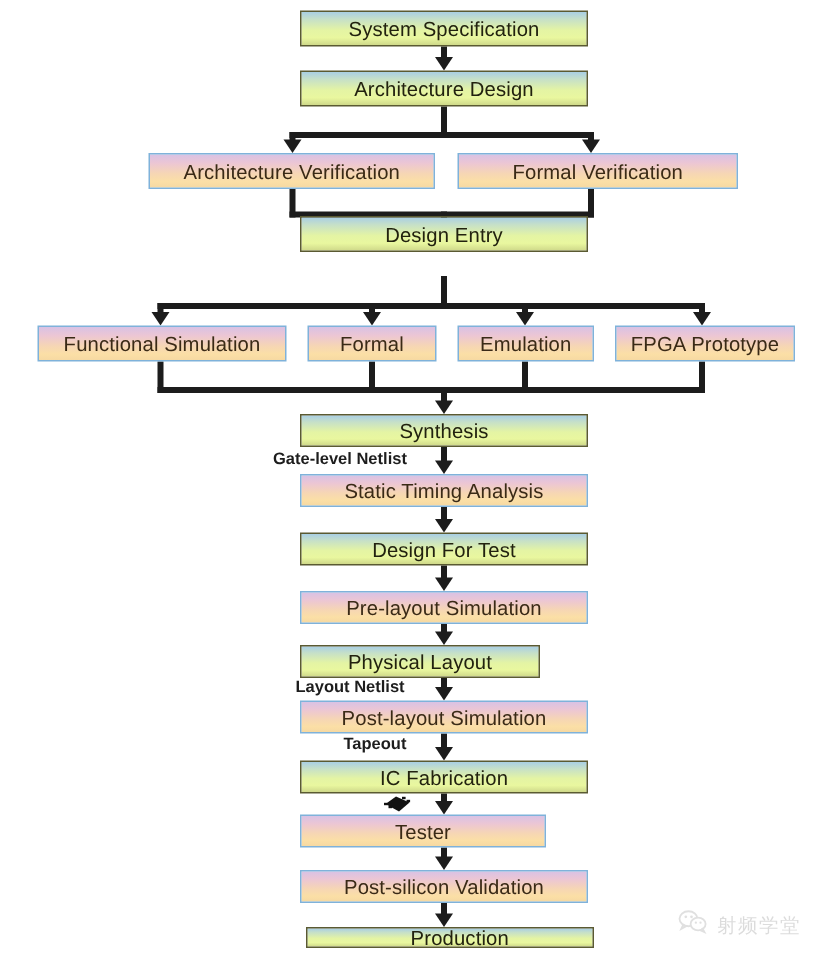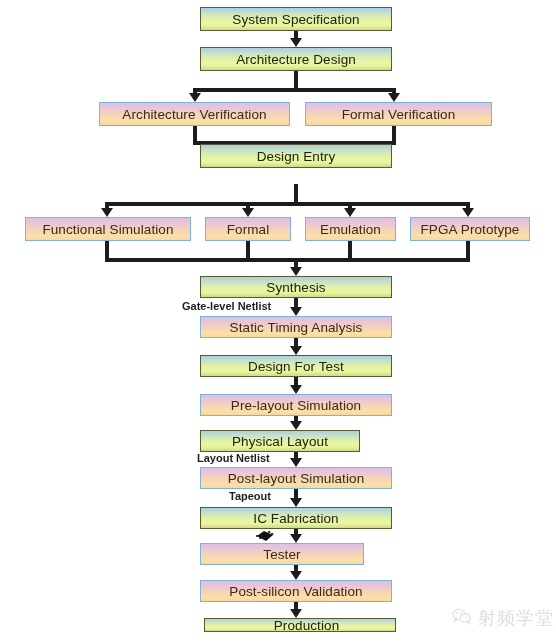--- a/index.html
+++ b/index.html
@@ -89,21 +89,21 @@
   
   .watermark {
     position: absolute;
     display: flex;
     align-items: center;
     gap: 6px;
     z-index: 8;
     opacity: .30;
   }
   .watermark .wm-text {
-    font-size: 18px;
+    font-size: 13px;
     color: #8d8d8d;
     letter-spacing: 1px;
     white-space: nowrap;
   }
 </style>
 </head>
 <body>
 
 <div id="canvas">
 

